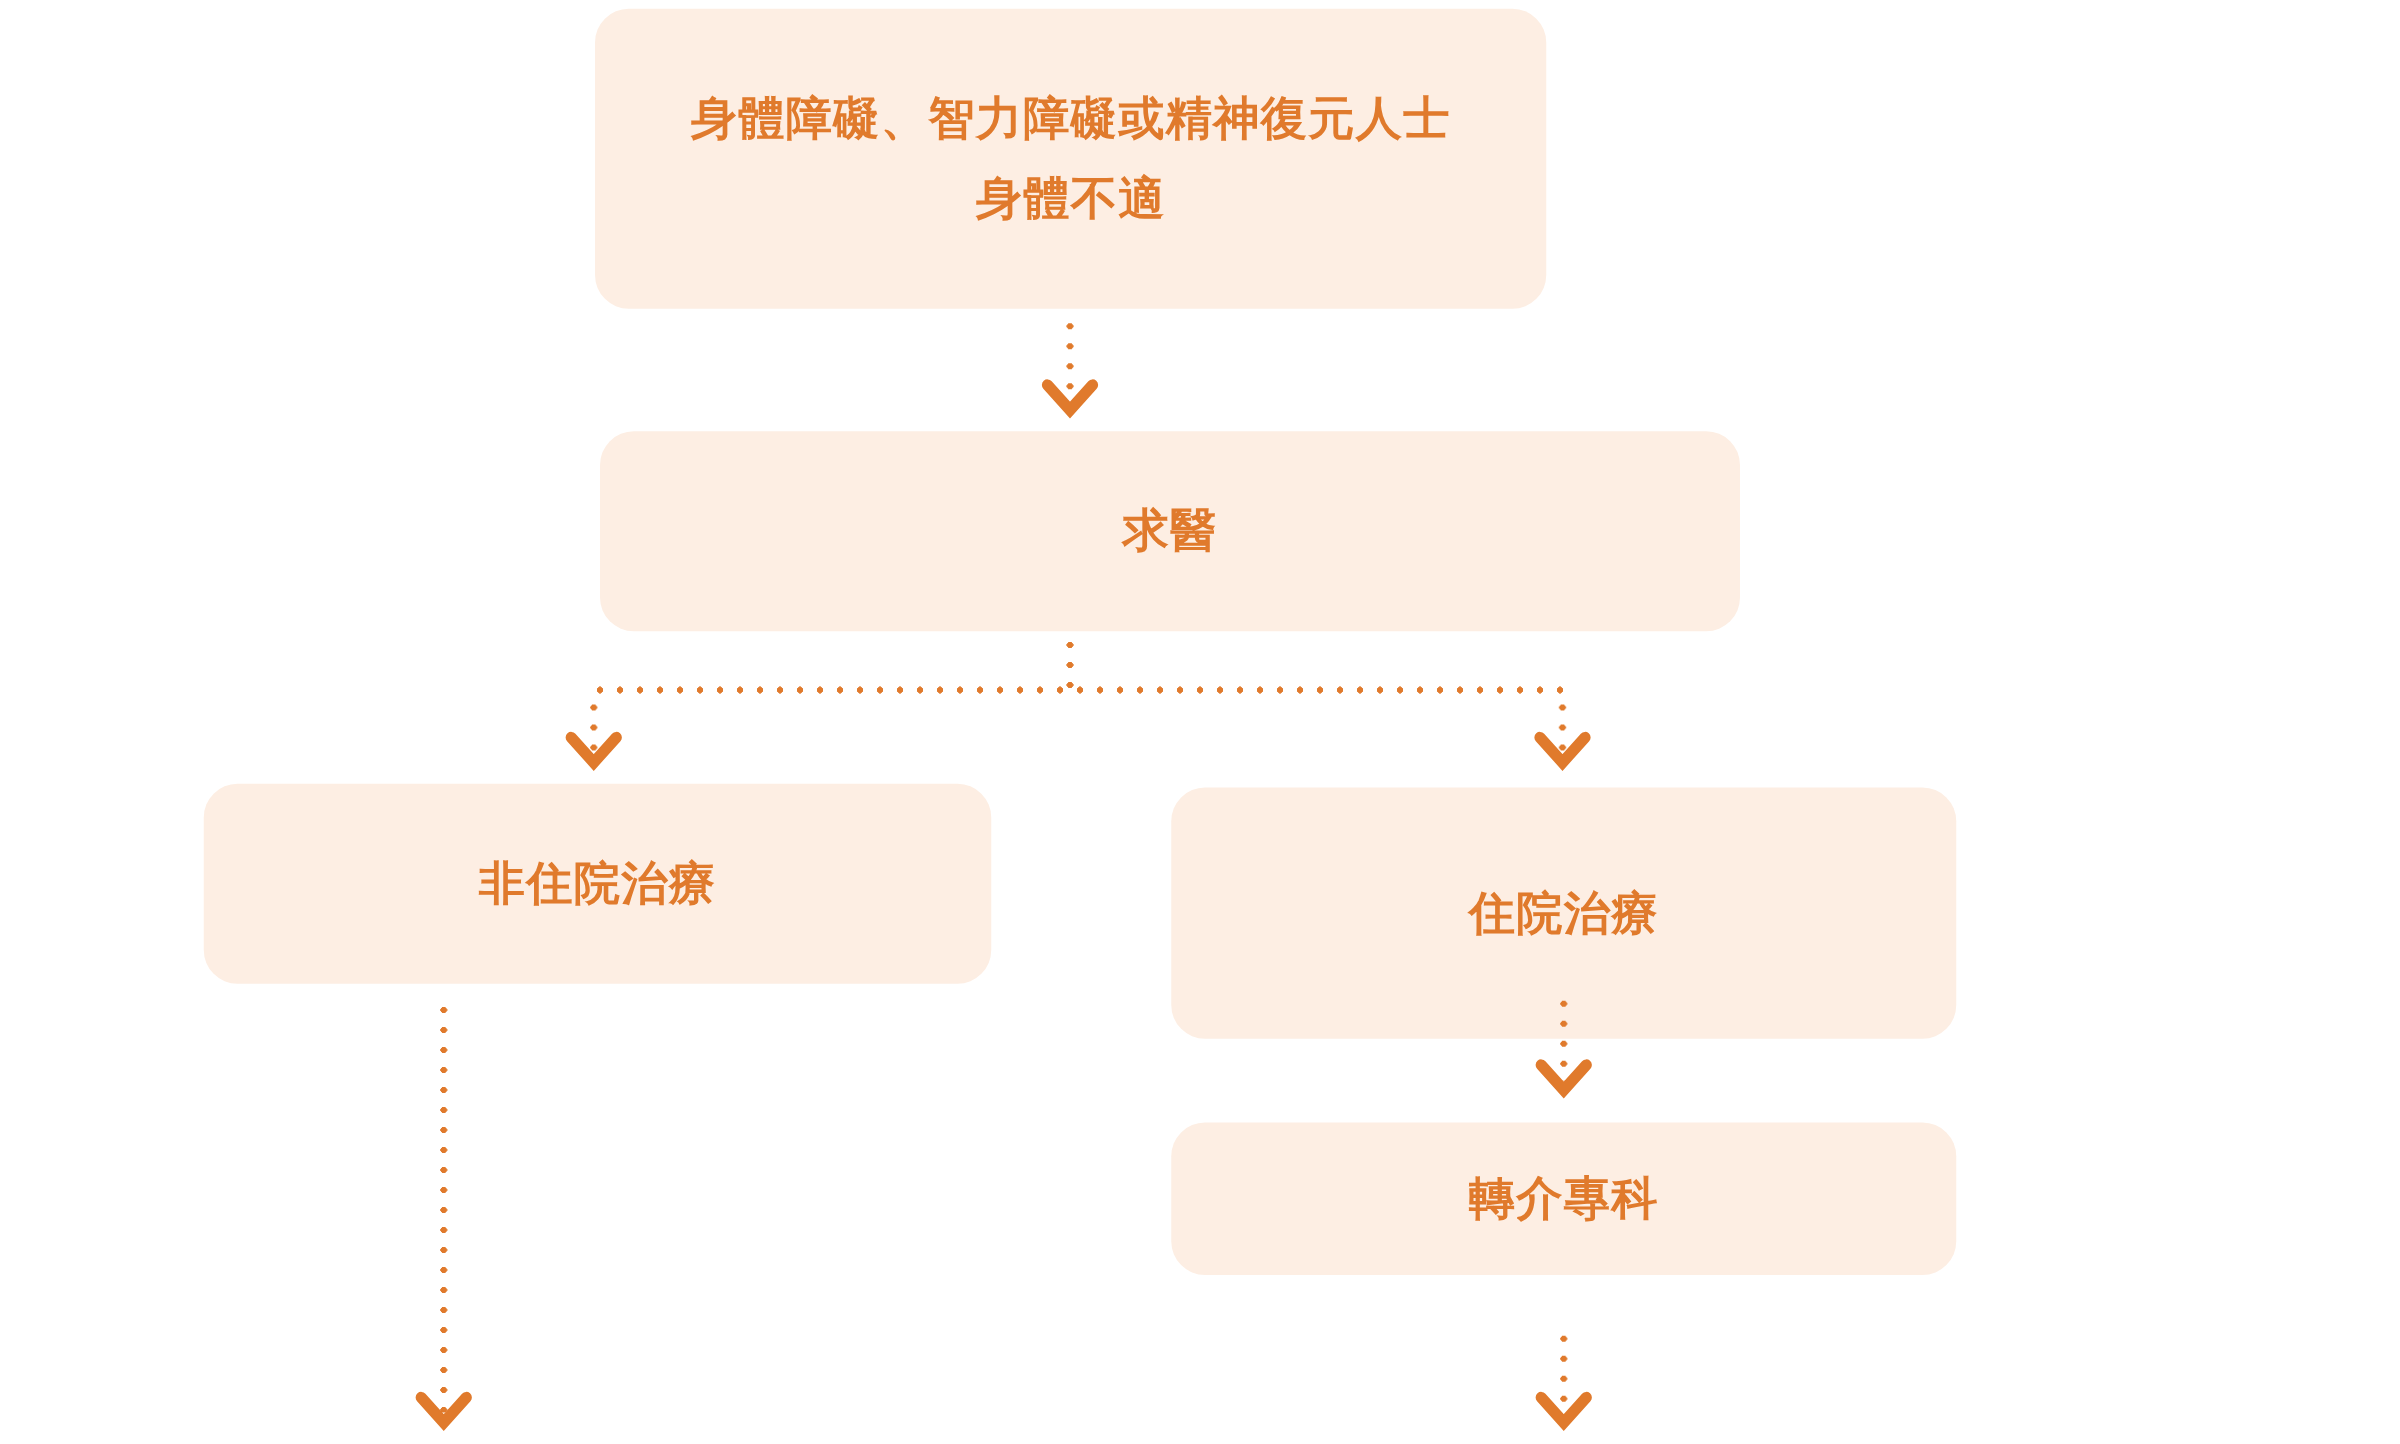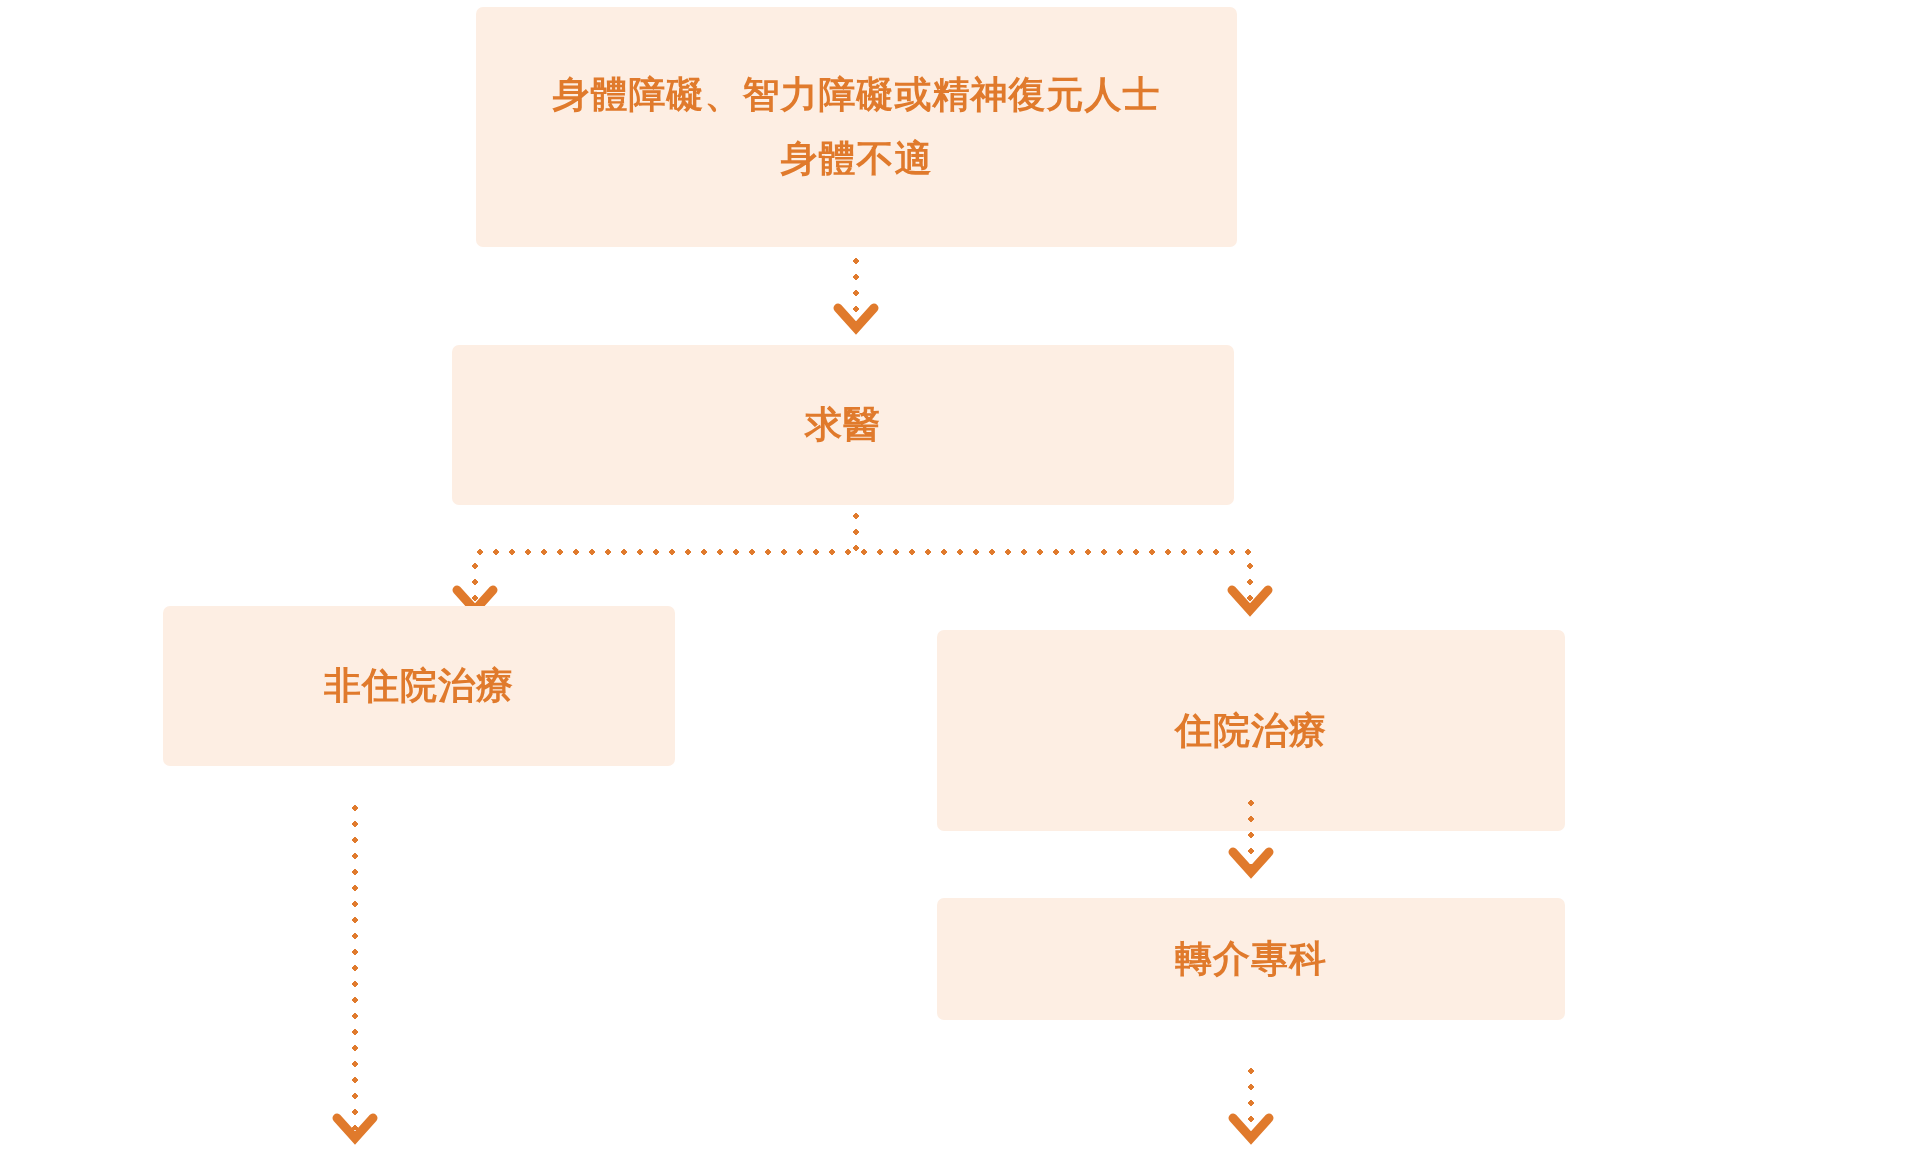--- a/index.html
+++ b/index.html
@@ -14,21 +14,21 @@
   .canvas {
     position: relative;
     width: 1920px;
     height: 1155px;
     background: #ffffff;
     overflow: hidden;
   }
   .node {
     position: absolute;
     background: var(--node-fill);
-    border-radius: 7px;
+    border-radius: 27px;
     display: flex;
     align-items: center;
     justify-content: center;
     text-align: center;
   }
   .node-label {
     color: var(--accent);
     font-size: 37px;
     font-weight: 700;
     line-height: 64px;
@@ -71,39 +71,39 @@
       <div>身體障礙、智力障礙或精神復元人士</div>
       <div>身體不適</div>
     </div>
   </div>
 
   <div class="vdots" style="left:853px; top:253px; height:68px;"></div>
   <svg class="chevron" style="left:832px; top:302px;" viewBox="0 0 48 34">
     <path d="M6 6 L24 26 L42 6"></path>
   </svg>
 
-  <div class="node" style="left:452px; top:345px; width:782px; height:160px;">
+  <div class="node" style="left:480px; top:345px; width:912px; height:160px;">
     <div class="node-label">求醫</div>
   </div>
 
   <div class="vdots" style="left:853px; top:508px; height:44px;"></div>
 
   <div class="hdots" style="left:472px; top:549px; width:782px;"></div>
 
   <div class="vdots" style="left:472px; top:558px; height:48px;"></div>
   <svg class="chevron" style="left:451px; top:584px;" viewBox="0 0 48 34">
     <path d="M6 6 L24 26 L42 6"></path>
   </svg>
 
   <div class="vdots" style="left:1247px; top:558px; height:48px;"></div>
   <svg class="chevron" style="left:1226px; top:584px;" viewBox="0 0 48 34">
     <path d="M6 6 L24 26 L42 6"></path>
   </svg>
 
-  <div class="node" style="left:163px; top:606px; width:512px; height:160px;text-align:right;">
+  <div class="node" style="left:163px; top:627px; width:630px; height:160px;text-align:right;">
     <div class="node-label">非住院治療</div>
   </div>
 
   <div class="node" style="left:937px; top:630px; width:628px; height:201px;">
     <div class="node-label">住院治療</div>
   </div>
 
   <div class="vdots" style="left:352px; top:800px; height:330px;"></div>
   <svg class="chevron" style="left:331px; top:1112px;" viewBox="0 0 48 34">
     <path d="M6 6 L24 26 L42 6"></path>

